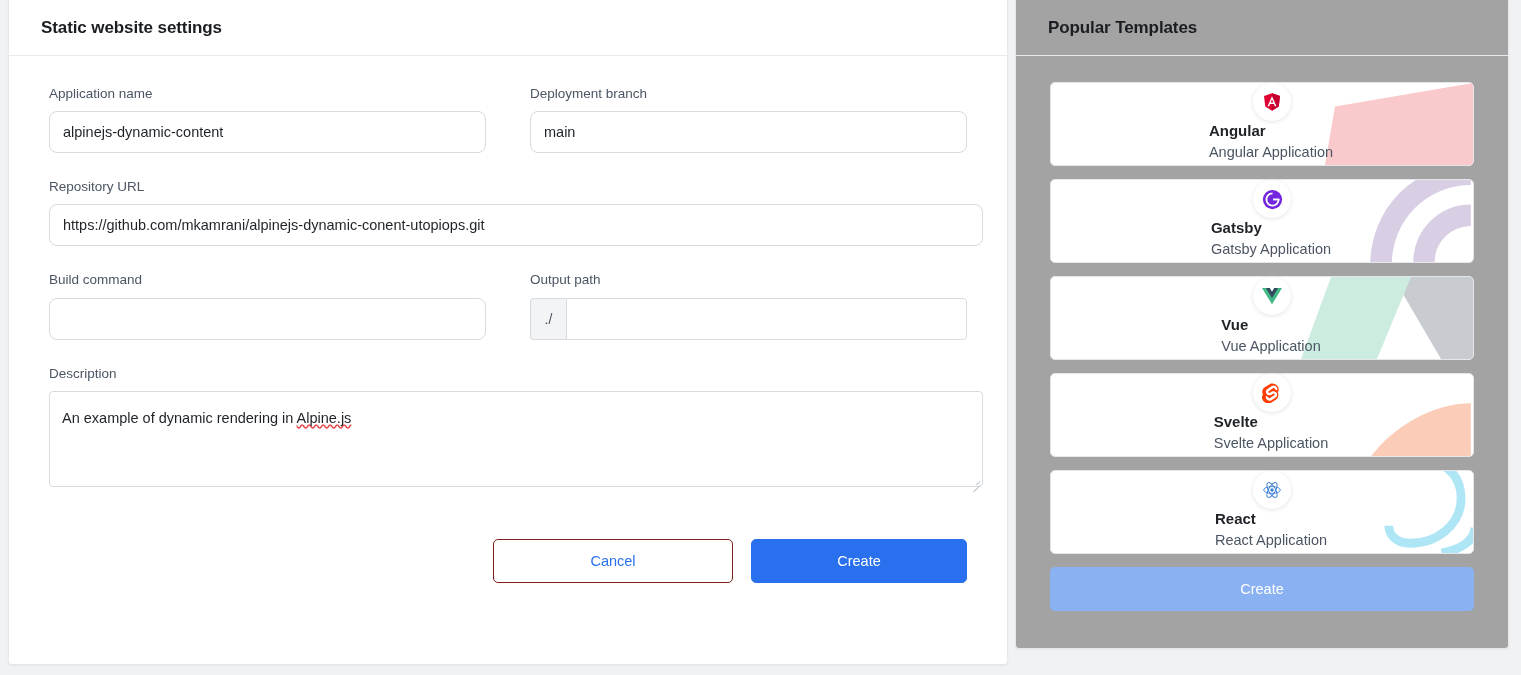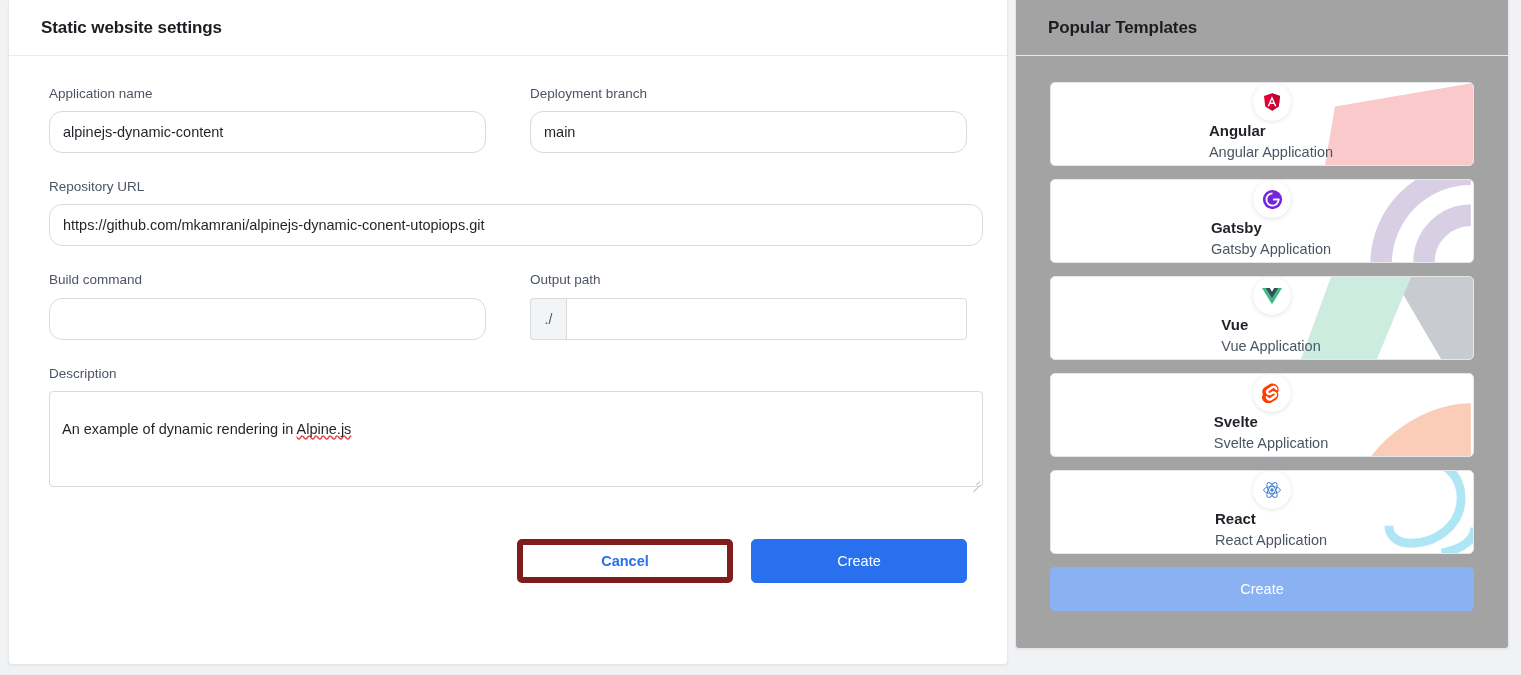--- a/index.html
+++ b/index.html
@@ -44,21 +44,21 @@
   .field.full { width: 934px; }
 
   .lbl {
     display: block;
     font-size: 13.5px; color: #4b5563;
     margin-bottom: 9px; line-height: 1.2;
   }
   .inp {
     width: 100%; height: 42px;
     border: 1px solid #d7dbe0;
-    border-radius: 13px;
+    border-radius: 8px;
     background: #fff;
     padding: 0 13px;
     font-size: 14.5px; color: #1f2328;
     font-family: "Liberation Sans", sans-serif;
     outline: none;
   }
   .inp::placeholder { color: #9aa2ad; }
 
   
   .input-group { display: flex; width: 100%; }
@@ -86,21 +86,21 @@
     width: 100%; height: 96px;
     border: 1px solid #d7dbe0;
     border-radius: 4px;
     padding: 12px 13px;
     font-size: 14.5px; color: #1f2328;
     font-family: "Liberation Sans", sans-serif;
     resize: none; outline: none; line-height: 1.35;
     background: #fff;
   }
   .spell {
-    position: absolute; left: 13px; top: 29px;
+    position: absolute; left: 13px; top: 18px;
     font-size: 14.5px; line-height: 1.35; color: #1f2328;
     white-space: pre; pointer-events: none;
   }
   .spell .mis {
     text-decoration: underline wavy #e5484d;
     text-decoration-skip-ink: none;
   }
   .ta-grip {
     position: absolute; right: 3px; bottom: 3px;
     width: 10px; height: 10px; pointer-events: none;
@@ -117,25 +117,24 @@
     display: flex; justify-content: flex-end; gap: 18px;
     padding: 22px 40px 0 40px;
   }
   .btn {
     height: 44px; border-radius: 5px;
     font-size: 14.5px; cursor: pointer;
     font-family: "Liberation Sans", sans-serif;
     display: flex; align-items: center; justify-content: center;
   }
   .btn-secondary {
-    width: 216px;
-    background: #fff;
-    border: 6px solid #7f1d1d;
+    width: 240px;
+    background: #fff;
+    border: 1px solid #7f1d1d;
     color: #2870ed;
-    font-weight: bold;
   }
   .btn-primary {
     width: 216px;
     background: #2870ed;
     border: 1px solid #2870ed;
     color: #fff;
   }
 
   
   .right-card {

